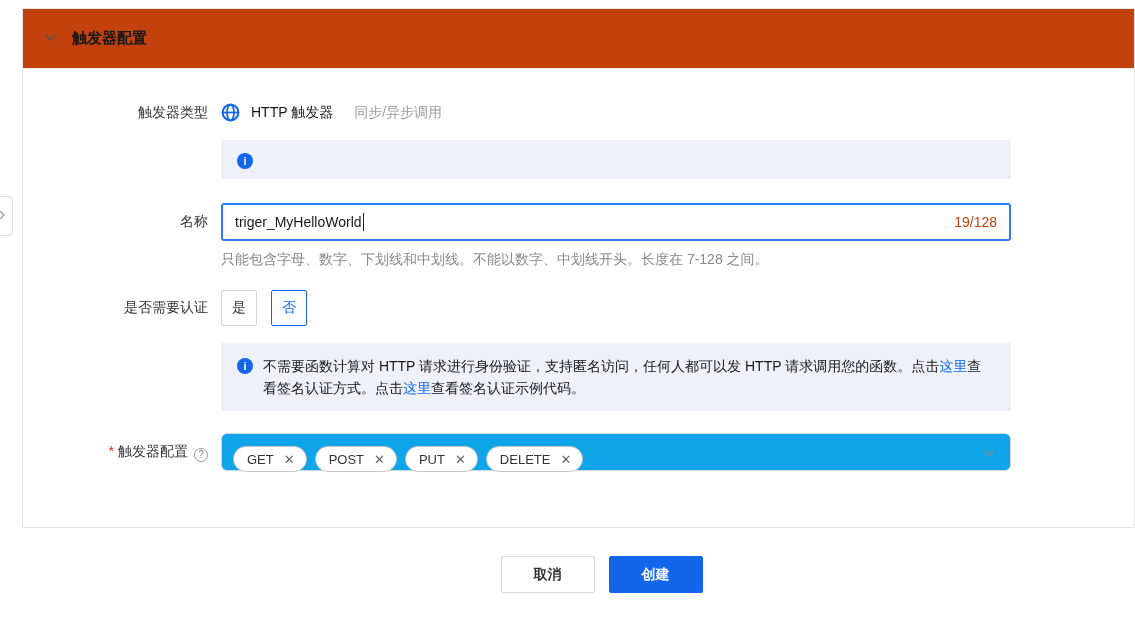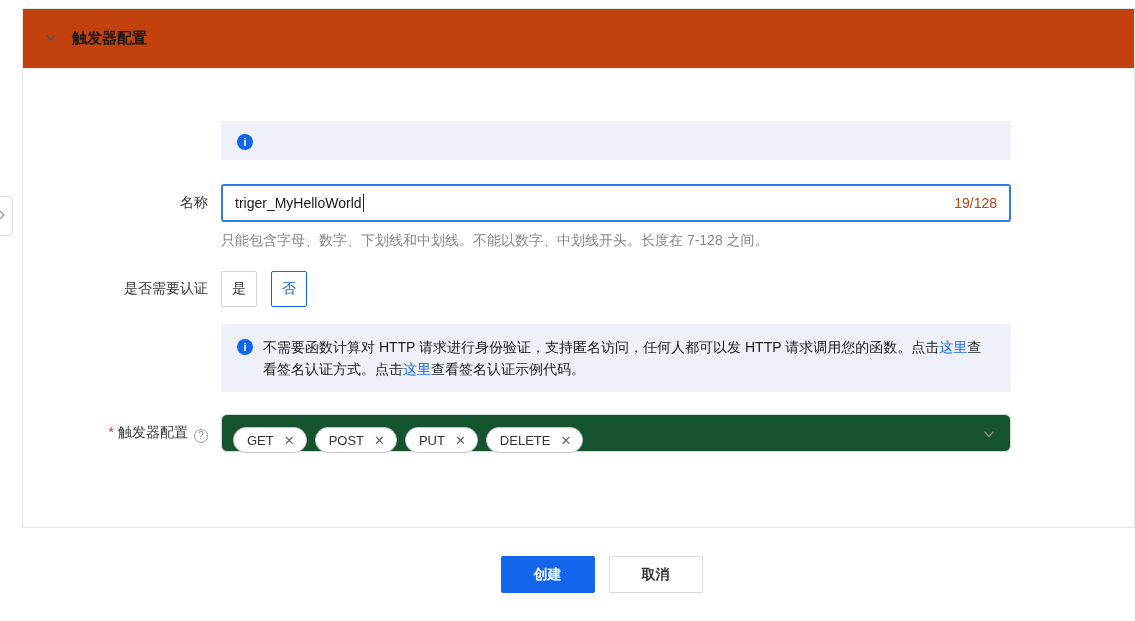--- a/index.html
+++ b/index.html
@@ -93,21 +93,21 @@
   
   .req { color:#e0301e; margin-right:4px; }
   .help-icon {
     display:inline-block; width:14px; height:14px; margin-left:6px;
     border:1px solid #9a9a9a; border-radius:50%;
     color:#8c8c8c; font-size:10px; line-height:12px; text-align:center;
     vertical-align:-2px; cursor:pointer;
   }
   .select-box {
     position:relative; width:790px; height:38px;
-    border:1px solid #d9d9d9; border-radius:6px; background:#14532d;
+    border:1px solid #d9d9d9; border-radius:6px; background:#0ea5e9;
     display:flex; align-items:center; padding:14px 44px 0 11px;
     cursor:pointer;
   }
   .tag {
     display:inline-flex; align-items:center; height:26px;
     border:1px solid #c6c6c6; border-radius:14px;
     padding:0 11px 0 13px; margin-right:8px;
     font-size:13px; color:#333; background:#fff;
   }
   .tag-x { margin-left:10px; color:#666; font-size:13px; cursor:pointer; }
@@ -148,20 +148,34 @@
     <span>
       <svg width="13" height="13" viewBox="0 0 12 12">
           <polyline points="2,4 6,8.2 10,4" fill="none" stroke="#555" stroke-width="1.4"></polyline>
         </svg>
     </span>
     <span class="card-title">触发器配置</span>
   </div>
 
   <div class="card-body">
 
+    <div class="form-row">
+      <div class="row-label">触发器类型</div>
+      <div class="row-field trigger-line">
+        <span style="display:inline-flex;">
+          <svg width="19" height="19" viewBox="0 0 24 24">
+            <circle cx="12" cy="12" r="10" fill="none" stroke="#1366ec" stroke-width="2.6"></circle>
+            <ellipse cx="12" cy="12" rx="4.4" ry="10" fill="none" stroke="#1366ec" stroke-width="2.2"></ellipse>
+            <line x1="2" y1="12" x2="22" y2="12" stroke="#1366ec" stroke-width="2.2"></line>
+          </svg>
+        </span>
+        <span class="trigger-name">HTTP 触发器</span>
+        <span class="trigger-mode">同步/异步调用</span>
+      </div>
+    </div>
 
     <div class="info-box mt18">
       <span class="info-i">i</span>
     </div>
 
     <div class="form-row mt24">
       <div class="row-label">名称</div>
       <div class="row-field">
         <div class="text-input">
           <span class="input-value">triger_MyHelloWorld</span>
@@ -214,15 +228,15 @@
               </svg>
           </span>
         </div>
       </div>
     </div>
 
   </div>
 </div>
 
 <div class="footer">
+  <button class="btn btn-default">取消</button>
   <button class="btn btn-primary">创建</button>
-  <button class="btn btn-default">取消</button>
 </div>
 
 </body></html>

